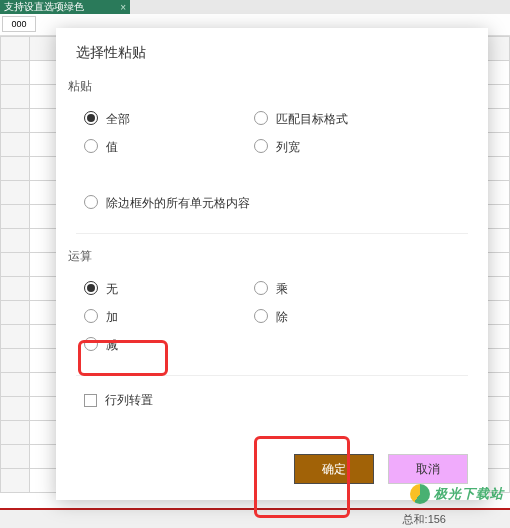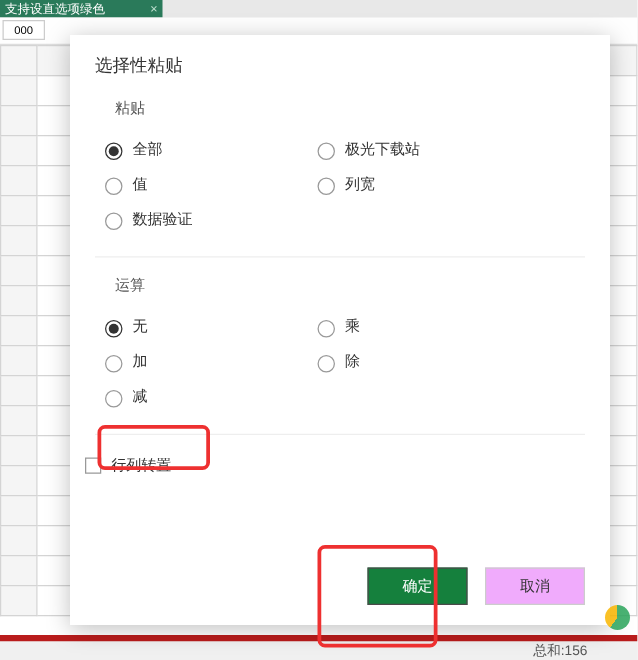--- a/index.html
+++ b/index.html
@@ -10,40 +10,40 @@
   
   .toolbar { position: absolute; top: 14px; left: 0; right: 0; height: 22px; background: #fefefe; border-bottom: 1px solid #ddd; }
   .toolbar .num-box { position: absolute; left: 2px; top: 2px; width: 34px; height: 16px; border: 1px solid #ccc; font-size: 9px; display: flex; align-items: center; justify-content: center; background: #fff; }
   
   .sheet { position: absolute; top: 36px; left: 0; right: 0; bottom: 20px; background: #fff; }
   .sheet table { border-collapse: collapse; width: 100%; }
   .sheet th, .sheet td { border: 1px solid #d4d4d4; height: 24px; font-size: 11px; font-weight: normal; color: #555; text-align: center; }
   .sheet th { background: #f5f5f5; width: 72px; }
   .sheet .rowhead { width: 30px; background: #f5f5f5; }
   
-  .statusbar { position: absolute; bottom: 0; left: 0; right: 0; height: 20px; background: #f0f0f0; border-top: 5px solid #b91c1c; font-size: 11px; color: #555; display: flex; align-items: center; justify-content: flex-end; padding-right: 40px; }
+  .statusbar { position: absolute; bottom: 0; left: 0; right: 0; height: 20px; background: #f0f0f0; border-top: 2px solid #b91c1c; font-size: 11px; color: #555; display: flex; align-items: center; justify-content: flex-end; padding-right: 64px; }
   
   .dialog { position: absolute; top: 28px; left: 56px; width: 432px; height: 472px; background: #fff; box-shadow: 0 3px 18px rgba(0,0,0,0.25); }
   .dlg-title { font-size: 14px; color: #333; padding: 16px 20px 10px; }
-  .section-label { font-size: 12px; color: #555; padding: 6px 36px 10px; }
+  .section-label { font-size: 12px; color: #555; padding: 6px 12px 10px; }
   .radio-grid { padding: 0 28px 10px; }
   .radio-row { display: flex; min-height: 28px; align-items: center; }
-  .radio-item { display: flex; align-items: flex-end; font-size: 12px; color: #333; cursor: pointer; }
+  .radio-item { display: flex; align-items: flex-start; font-size: 12px; color: #333; cursor: pointer; }
   .radio-item.colA { width: 170px; }
   .radio-circle { width: 14px; height: 14px; border: 1px solid #999; border-radius: 50%; margin-right: 8px; background: #fff; position: relative; flex-shrink: 0; }
   .radio-item.selected .radio-circle { border-color: #333; }
   .radio-item.selected .radio-circle::after { content: ""; position: absolute; top: 2px; left: 2px; width: 8px; height: 8px; background: #333; border-radius: 50%; }
   .divider { height: 1px; background: #eee; margin: 6px 20px 8px; }
   
-  .checkbox-row { display: flex; align-items: center; padding: 8px 12px 0; font-size: 12px; color: #333; }
+  .checkbox-row { display: flex; align-items: center; padding: 8px 28px 0; font-size: 12px; color: #333; }
   .chkbox { width: 13px; height: 13px; border: 1px solid #999; margin-right: 8px; background: #fff; }
   
   .btn-row { position: absolute; bottom: 16px; right: 20px; display: flex; gap: 14px; }
   .btn { width: 80px; height: 30px; font-size: 12px; display: flex; align-items: center; justify-content: center; cursor: pointer; border: 1px solid #ccc; background: #f0abfc; color: #333; }
-  .btn.primary { background: #15803d; color: #fff; border-color: #4a4a4a; }
+  .btn.primary { background: #a16207; color: #fff; border-color: #4a4a4a; }
   
   .hl-red1 { position: absolute; border: 3px solid #ee3030; border-radius: 6px; top: 340px; left: 78px; width: 90px; height: 36px; pointer-events: none; }
   .hl-red2 { position: absolute; border: 3px solid #ee3030; border-radius: 6px; top: 436px; left: 254px; width: 96px; height: 82px; pointer-events: none; }
   
   .watermark { position: absolute; right: 6px; bottom: 24px; font-size: 13px; color: #2aa45a; font-style: italic; font-weight: bold; letter-spacing: 1px; display: flex; align-items: center; gap: 4px; opacity: 0.85; }
   .watermark .logo { width: 20px; height: 20px; border-radius: 50%; background: conic-gradient(#2aa45a 0 60%, #f9b600 60% 100%); }
 </style>
 </head>
 <body>
 
@@ -262,37 +262,39 @@
 
   <div class="section-label">粘贴</div>
   <div class="radio-grid">
     <div class="radio-row">
       <label class="radio-item colA selected">
           <span class="radio-circle"></span>
           <span>全部</span>
         </label>
       <label class="radio-item">
           <span class="radio-circle"></span>
-          <span>极光下载站</span>
+          <span>匹配目标格式</span>
         </label>
     </div>
     <div class="radio-row">
       <label class="radio-item colA">
           <span class="radio-circle"></span>
           <span>值</span>
         </label>
       <label class="radio-item">
           <span class="radio-circle"></span>
           <span>列宽</span>
         </label>
     </div>
     <div class="radio-row">
-      <label class="radio-item">
-          <span class="radio-circle"></span>
-          <span>数据验证</span>
+    </div>
+    <div class="radio-row">
+      <label class="radio-item">
+          <span class="radio-circle"></span>
+          <span>除边框外的所有单元格内容</span>
         </label>
     </div>
   </div>
 
   <div class="divider"></div>
 
   <div class="section-label">运算</div>
   <div class="radio-grid">
     <div class="radio-row">
       <label class="radio-item colA selected">
@@ -333,13 +335,14 @@
     <div class="btn primary">确定</div>
     <div class="btn">取消</div>
   </div>
 </div>
 
 <div class="hl-red1"></div>
 <div class="hl-red2"></div>
 
 <div class="watermark">
   <span class="logo"></span>
+  <span>极光下载站</span>
 </div>
 
 </body></html>

